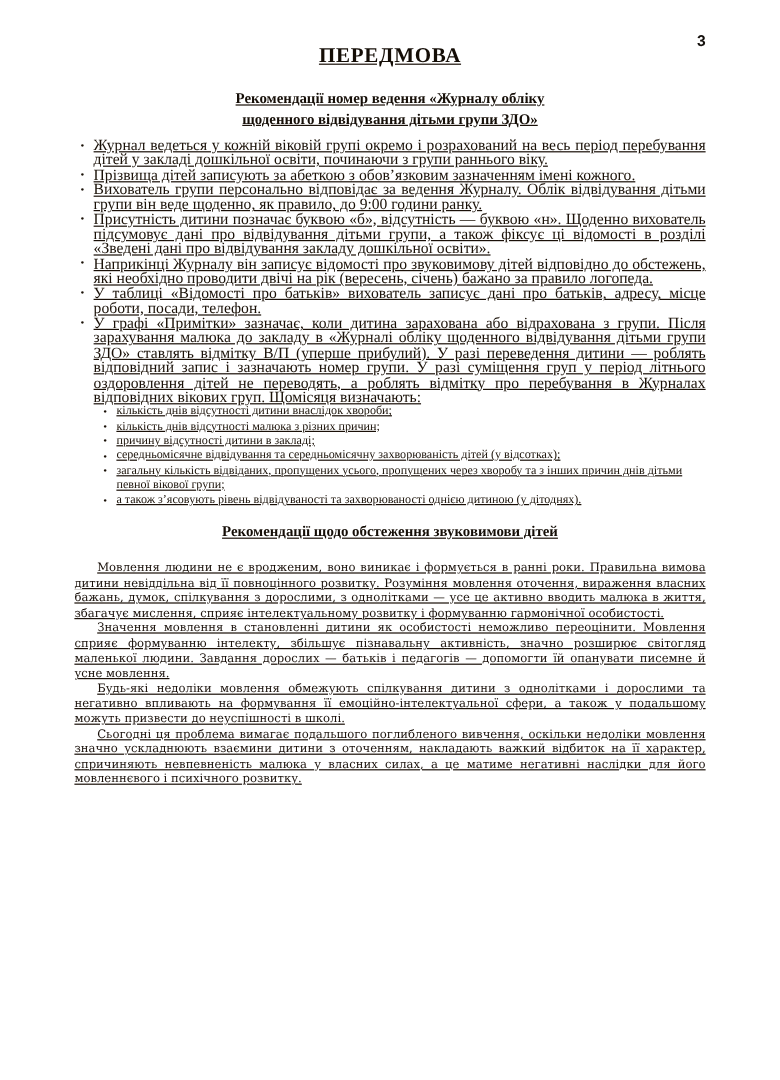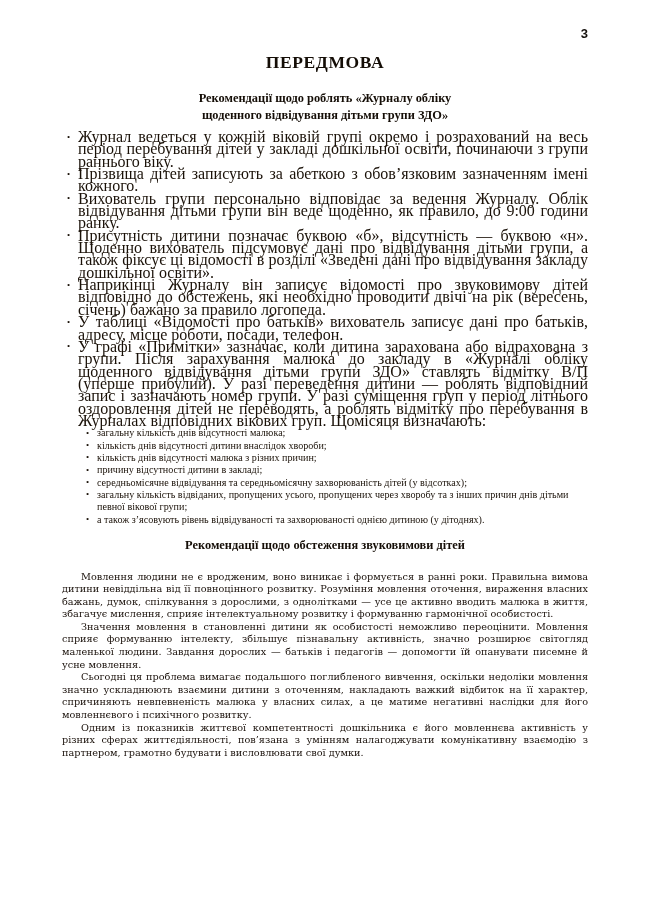--- a/index.html
+++ b/index.html
@@ -26,22 +26,23 @@
     right: 62px;
     font-family: "Liberation Sans", "DejaVu Sans", sans-serif;
     font-weight: bold;
     font-size: 13px;
     color: #14100c;
     letter-spacing: 0;
   }
   .content {
     position: absolute;
     left: 62px;
-    top: 52px;
+    top: 36px;
     width: 526px;
+    text-decoration: underline;
   }
   .doc-title {
     text-align: center;
     font-size: 17.5px;
     font-weight: bold;
     letter-spacing: 0.6px;
     margin: 0 0 17px 0;
     color: #140d06;
   }
   .section-heading {
@@ -59,21 +60,21 @@
     margin: 11px 0 17px 0;
   }
   ul.bullets {
     list-style: none;
     margin: 0;
     padding: 0;
   }
   ul.bullets > li {
     position: relative;
     padding-left: 16px;
-    font-size: 16px;
+    font-size: 13px;
     line-height: 12.35px;
     text-align: justify;
     text-justify: inter-word;
     margin: 0;
     color: #1a1108;
   }
   ul.bullets > li::before {
     content: "\2022";
     position: absolute;
     left: 5px;
@@ -122,47 +123,46 @@
 
 <div class="page">
 
   <div class="page-number">3</div>
 
   <div class="content">
 
     <h1 class="doc-title">ПЕРЕДМОВА</h1>
 
     <h2 class="section-heading heading-top">
-      <span>Рекомендації щодо роблять «Журналу обліку</span><br>
+      <span>Рекомендації номер ведення «Журналу обліку</span><br>
       <span>щоденного відвідування дітьми групи ЗДО»</span>
     </h2>
 
     <ul class="bullets">
       <li>Журнал ведеться у кожній віковій групі окремо і розрахований на весь період перебування дітей у закладі дошкільної освіти, починаючи з групи раннього віку.</li>
       <li>Прізвища дітей записують за абеткою з обов’язковим зазначенням імені кожного.</li>
       <li>Вихователь групи персонально відповідає за ведення Журналу. Облік відвідування дітьми групи він веде щоденно, як правило, до 9:00 години ранку.</li>
       <li>Присутність дитини позначає буквою «б», відсутність — буквою «н». Щоденно вихователь підсумовує дані про відвідування дітьми групи, а також фіксує ці відомості в розділі «Зведені дані про відвідування закладу дошкільної освіти».</li>
       <li>Наприкінці Журналу він записує відомості про звуковимову дітей відповідно до обстежень, які необхідно проводити двічі на рік (вересень, січень) бажано за правило логопеда.</li>
       <li>У таблиці «Відомості про батьків» вихователь записує дані про батьків, адресу, місце роботи, посади, телефон.</li>
       <li>У графі «Примітки» зазначає, коли дитина зарахована або відрахована з групи. Після зарахування малюка до закладу в «Журналі обліку щоденного відвідування дітьми групи ЗДО» ставлять відмітку В/П (уперше прибулий). У разі переведення дитини — роблять відповідний запис і зазначають номер групи. У разі суміщення груп у період літнього оздоровлення дітей не переводять, а роблять відмітку про перебування в Журналах відповідних вікових груп. Щомісяця визначають:</li>
     </ul>
 
     <ul class="subbullets">
-      <li>загальну кількість днів відсутності малюка;</li>
       <li>кількість днів відсутності дитини внаслідок хвороби;</li>
       <li>кількість днів відсутності малюка з різних причин;</li>
       <li>причину відсутності дитини в закладі;</li>
       <li>середньомісячне відвідування та середньомісячну захворюваність дітей (у відсотках);</li>
       <li>загальну кількість відвіданих, пропущених усього, пропущених через хворобу та з інших причин днів дітьми певної вікової групи;</li>
       <li>а також з’ясовують рівень відвідуваності та захворюваності однією дитиною (у дітоднях).</li>
     </ul>
 
     <h2 class="section-heading heading-mid">Рекомендації щодо обстеження звуковимови дітей</h2>
 
     <div class="body-text">
       <p>Мовлення людини не є вродженим, воно виникає і формується в ранні роки. Правильна вимова дитини невіддільна від її повноцінного розвитку. Розуміння мовлення оточення, вираження власних бажань, думок, спілкування з дорослими, з однолітками — усе це активно вводить малюка в життя, збагачує мислення, сприяє інтелектуальному розвитку і формуванню гармонічної особистості.</p>
       <p>Значення мовлення в становленні дитини як особистості неможливо переоцінити. Мовлення сприяє формуванню інтелекту, збільшує пізнавальну активність, значно розширює світогляд маленької людини. Завдання дорослих — батьків і педагогів — допомогти їй опанувати писемне й усне мовлення.</p>
+      <p>Будь-які недоліки мовлення обмежують спілкування дитини з однолітками і дорослими та негативно впливають на формування її емоційно-інтелектуальної сфери, а також у подальшому можуть призвести до неуспішності в школі.</p>
       <p>Сьогодні ця проблема вимагає подальшого поглибленого вивчення, оскільки недоліки мовлення значно ускладнюють взаємини дитини з оточенням, накладають важкий відбиток на її характер, спричиняють невпевненість малюка у власних силах, а це матиме негативні наслідки для його мовленнєвого і психічного розвитку.</p>
-      <p>Одним із показників життєвої компетентності дошкільника є його мовленнєва активність у різних сферах життєдіяльності, пов’язана з умінням налагоджувати комунікативну взаємодію з партнером, грамотно будувати і висловлювати свої думки.</p>
     </div>
 
   </div>
 </div>
 
 </body></html>

